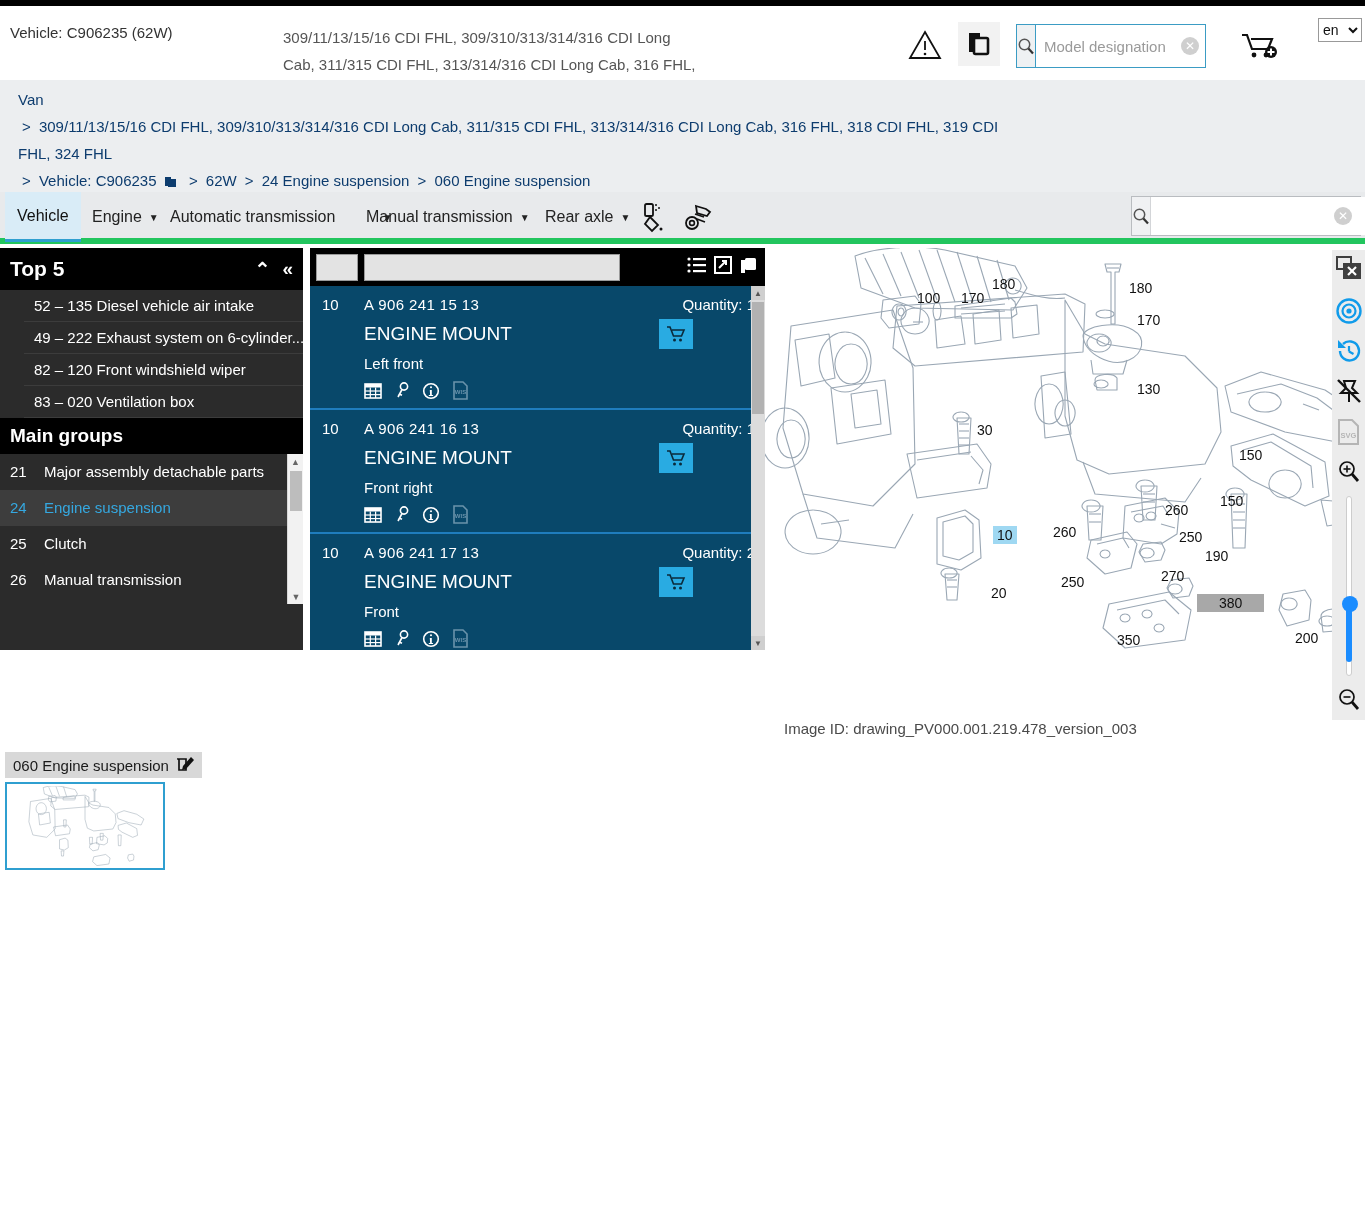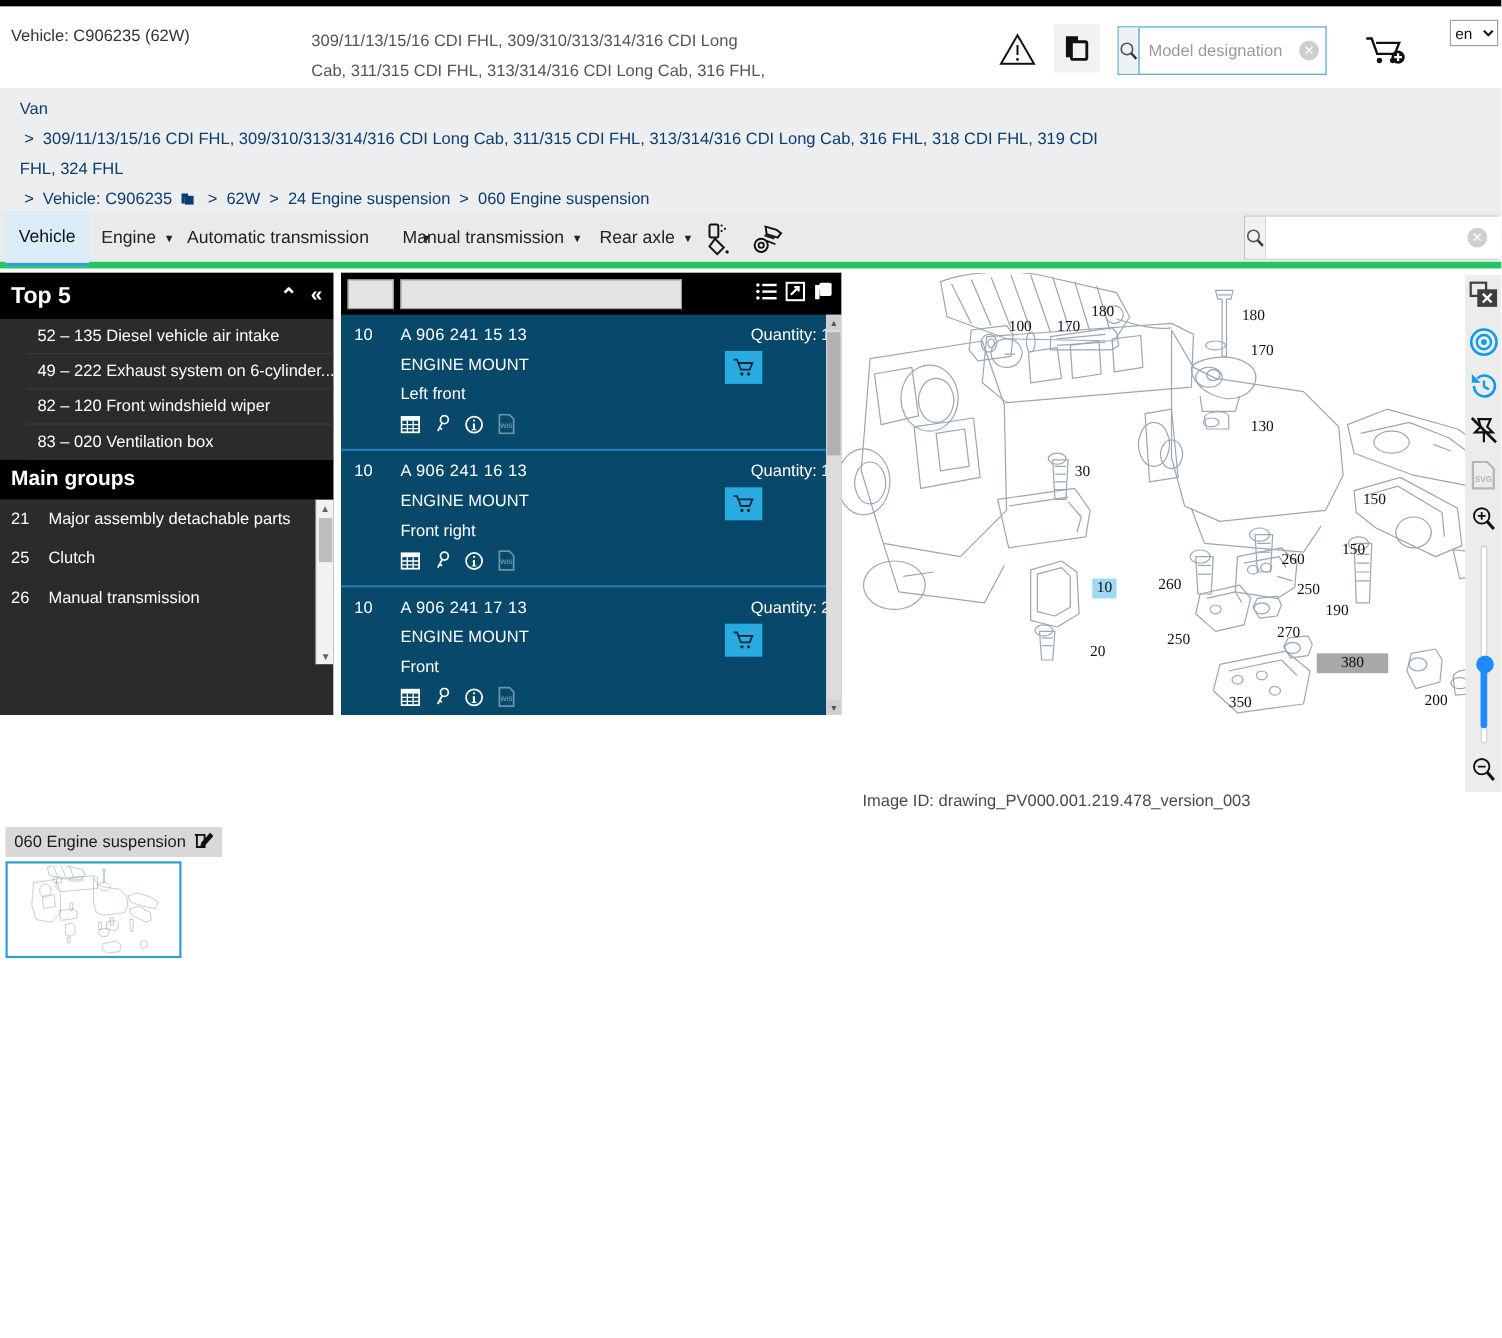--- a/index.html
+++ b/index.html
@@ -194,21 +194,21 @@
     position: relative; padding: 10px 12px 8px 12px;
     border-bottom: 2px solid #1f7dbd; color: #ffffff;
     height: 124px;
   }
   .pr-line1 { display: flex; font-size: 15px; margin-bottom: 10px; }
   .pr-pos { width: 42px; flex: none; }
   .pr-num { flex: 1; letter-spacing: .4px; }
   .pr-qty {
     position: absolute; right: 10px; top: 10px; font-size: 15px;
   }
-  .pr-name { font-size: 15px; margin-left: 42px; margin-bottom: 10px; }
+  .pr-name { font-size: 19px; margin-left: 42px; margin-bottom: 10px; }
   .pr-desc { font-size: 15px; margin-left: 42px; margin-bottom: 9px; }
   .pr-icons {
     margin-left: 42px; display: flex; align-items: center; gap: 12px;
   }
   .pr-cart {
     position: absolute; right: 72px; top: 33px;
     width: 34px; height: 30px; background: #29abe2;
     display: flex; align-items: center; justify-content: center;
   }
   .p-scroll {
@@ -226,21 +226,21 @@
   }
 
   
   .viewport {
     position: absolute; left: 765px; top: 248px; width: 600px; height: 402px;
     background: #ffffff; overflow: hidden;
   }
   .drw { position: absolute; left: 0; top: 0; }
   .callout {
     position: absolute; font-size: 14px; color: #111;
-    font-family: Liberation Serif, serif; white-space: nowrap;
+    font-family: Liberation Sans, sans-serif; white-space: nowrap;
   }
   .callout.hl-blue { background: #9fd8f2; padding: 1px 4px; }
   .callout.hl-gray { background: #a8a8a8; padding: 1px 22px; }
 
   
   .vtools {
     position: absolute; left: 1332px; top: 250px;
     width: 33px; height: 470px; background: #ececec;
     display: flex; flex-direction: column; align-items: center;
   }
@@ -486,20 +486,24 @@
   </div>
 
   <div class="mg-hd">
     <span>Main groups</span>
   </div>
 
   <div class="mg-body">
     <div class="mg-item">
       <span class="num">21</span>
       <span>Major assembly detachable parts</span>
+    </div>
+    <div class="mg-item sel">
+      <span class="num">24</span>
+      <span>Engine suspension</span>
     </div>
     <div class="mg-item">
       <span class="num">25</span>
       <span>Clutch</span>
     </div>
     <div class="mg-item">
       <span class="num">26</span>
       <span>Manual transmission</span>
     </div>
 

